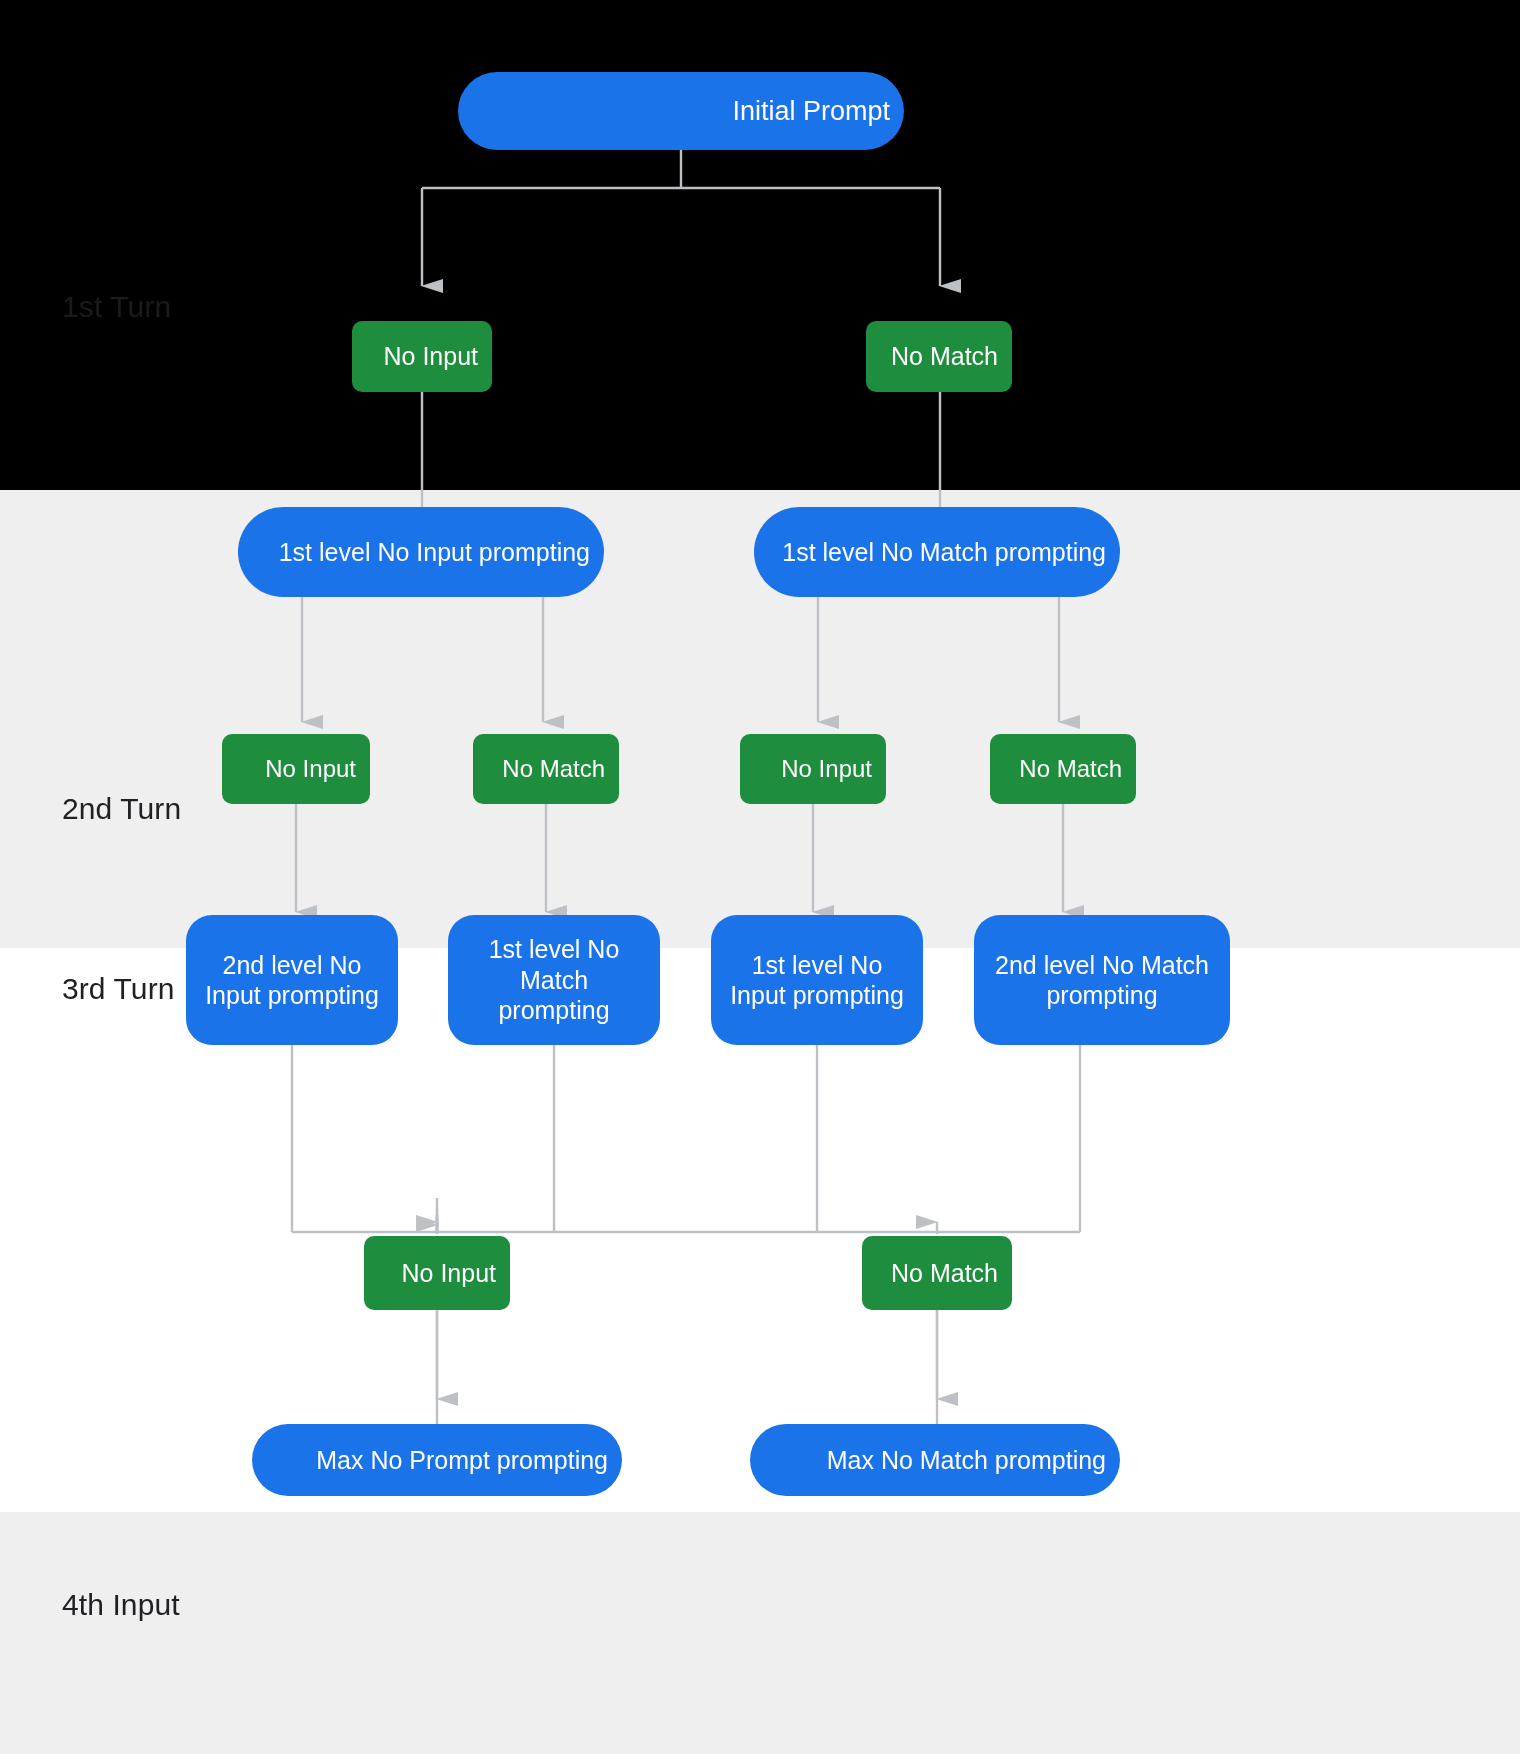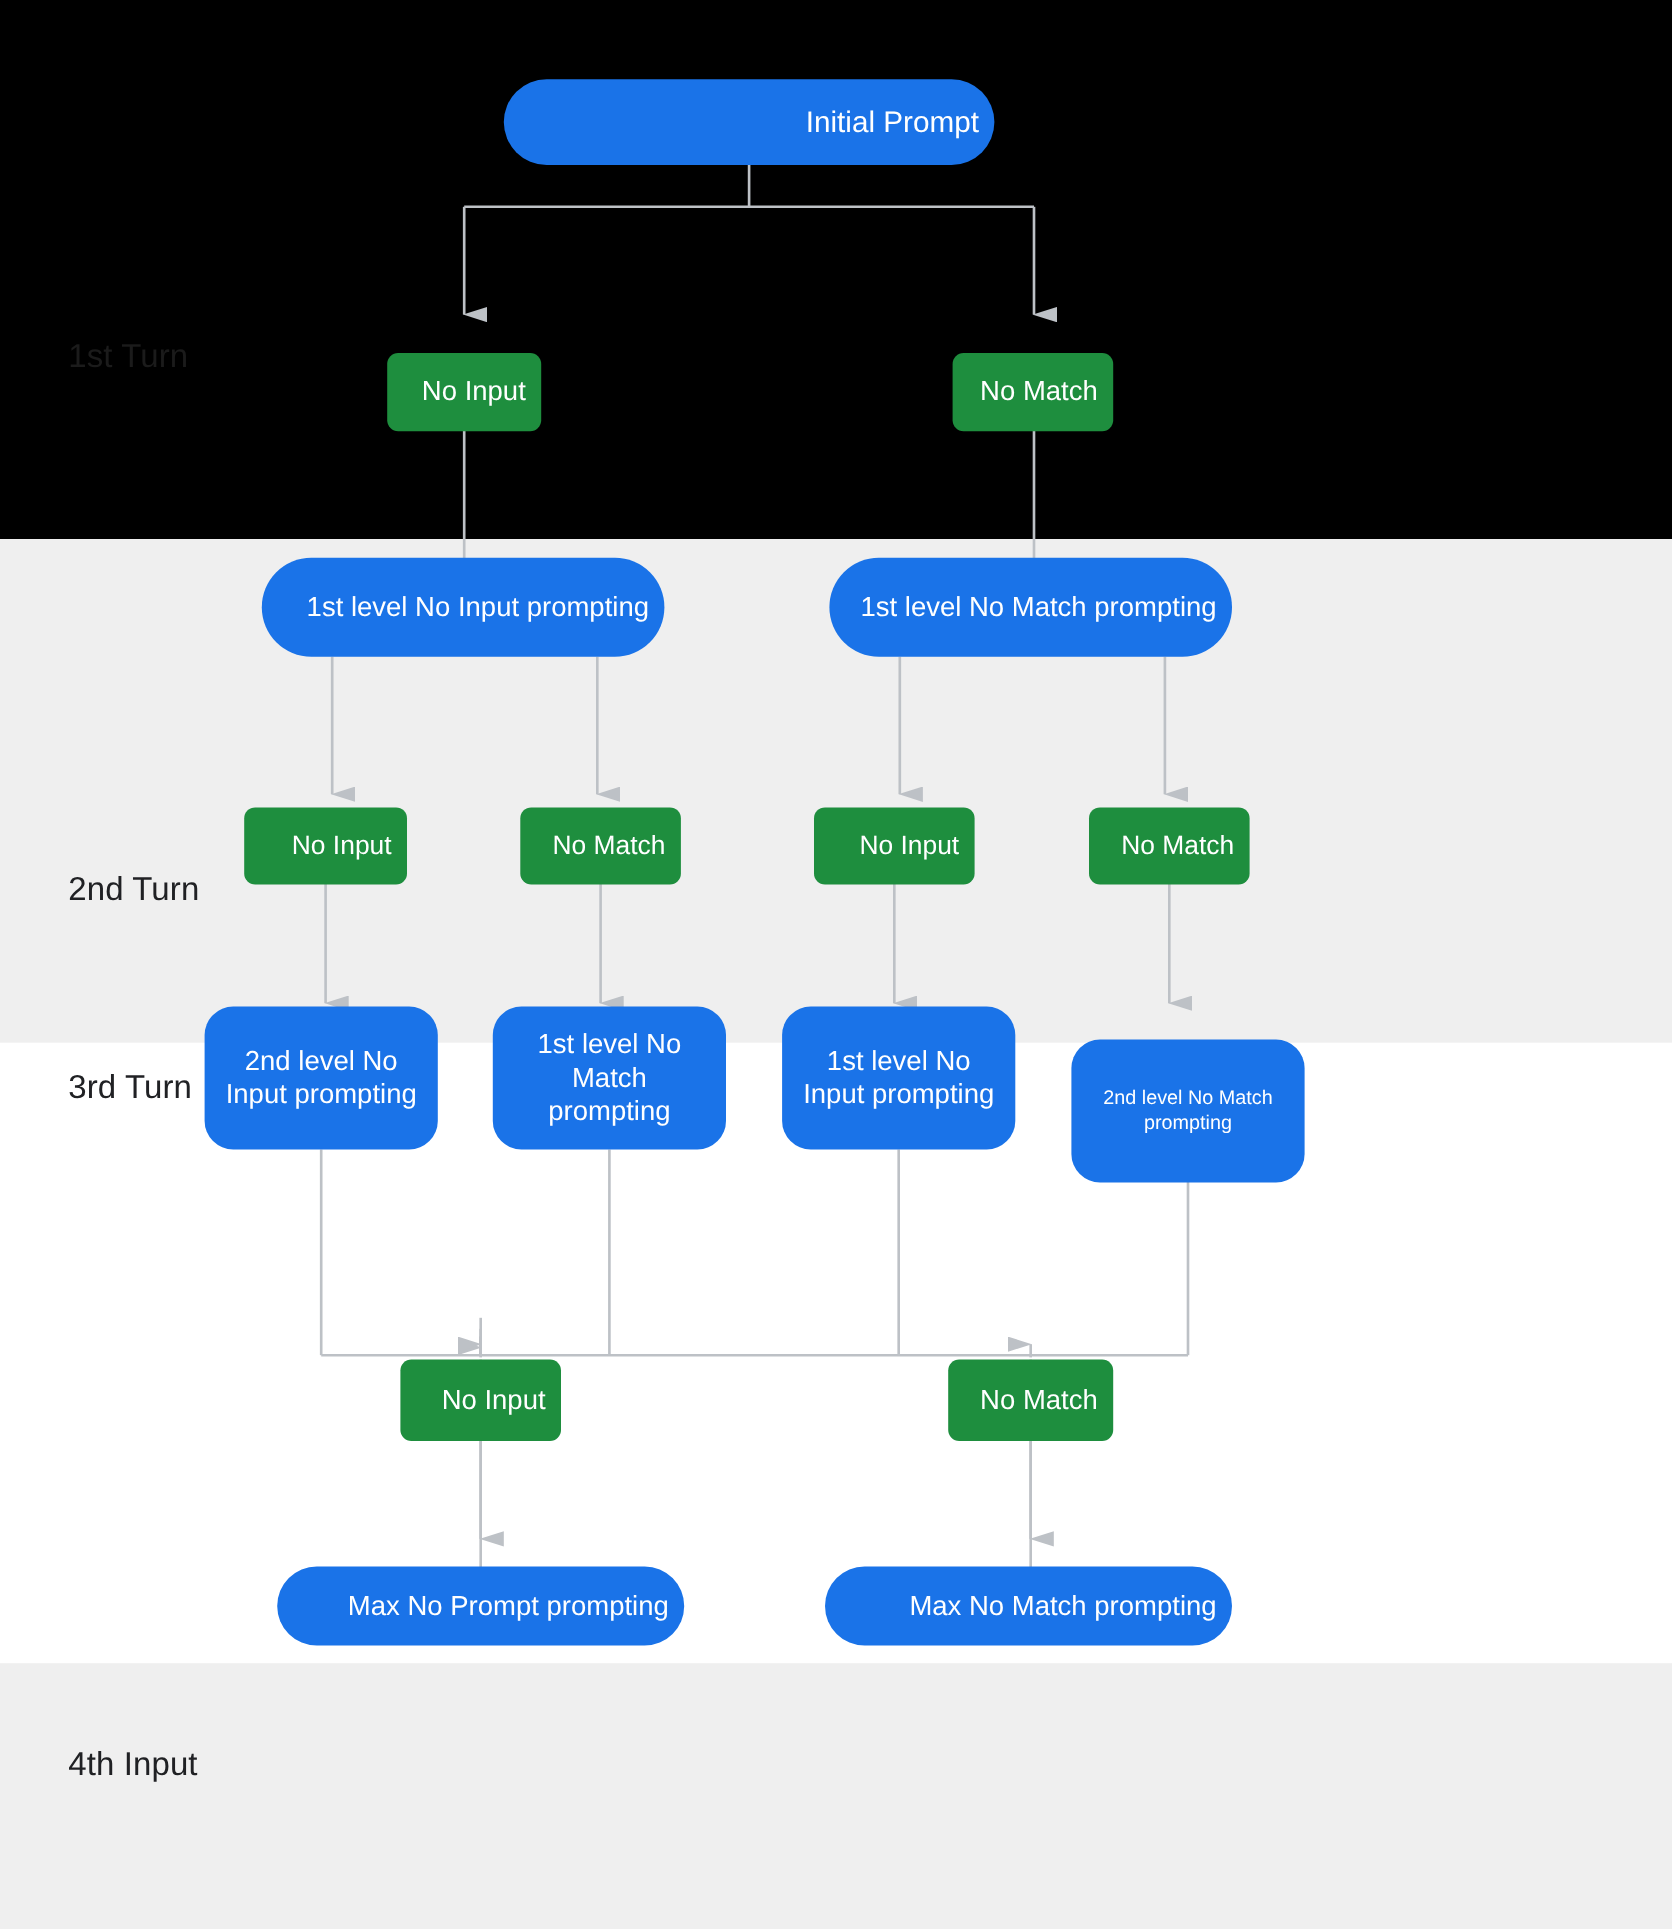--- a/index.html
+++ b/index.html
@@ -103,21 +103,21 @@
       <path d="M437,1232 L437,1215"></path>
       <path d="M437,1232 L437,1217"></path>
       <path d="M437,1236 L437,1399" marker-end="url(#ah)"></path>
       <path d="M937,1236 L937,1399" marker-end="url(#ah)"></path>
 
       <path d="M437,1300 L437,1450" marker-end="url(#ah)"></path>
       <path d="M937,1300 L937,1450" marker-end="url(#ah)"></path>
     </g>
   </svg>
 
-  <div class="turn-label on-dark" style="left:62px;top:308px;text-align:right;">1st Turn</div>
+  <div class="turn-label on-dark" style="left:62px;top:290px;text-align:right;">1st Turn</div>
   <div class="turn-label" style="left:62px;top:772px;margin-top:20px;">2nd Turn</div>
   <div class="turn-label" style="left:62px;top:972px;">3rd Turn</div>
   <div class="turn-label" style="left:62px;top:1588px;">4th Input</div>
 
   <div class="node blue r-pill" style="left:458px;top:72px;width:446px;height:78px;font-size:27px;">
     <span>Initial Prompt</span>
   </div>
 
   <div class="node green r-sm" style="left:352px;top:310px;width:140px;height:71px;font-size:25px;">
     <span>No Input</span>
@@ -148,21 +148,21 @@
 
   <div class="node blue r-lg" style="left:186px;top:915px;width:212px;height:130px;font-size:25px;">
     <span>2nd level No Input prompting</span>
   </div>
   <div class="node blue r-lg" style="left:448px;top:915px;width:212px;height:130px;font-size:25px;">
     <span>1st level No Match prompting</span>
   </div>
   <div class="node blue r-lg" style="left:711px;top:915px;width:212px;height:130px;font-size:25px;">
     <span>1st level No Input prompting</span>
   </div>
-  <div class="node blue r-lg" style="left:974px;top:915px;width:212px;height:130px;font-size:18px;margin-top:30px;">
+  <div class="node blue r-lg" style="left:974px;top:915px;width:256px;height:130px;font-size:25px;">
     <span>2nd level No Match prompting</span>
   </div>
 
   <div class="node green r-sm" style="left:364px;top:1225px;width:146px;height:74px;font-size:25px;">
     <span>No Input</span>
   </div>
   <div class="node green r-sm" style="left:862px;top:1225px;width:150px;height:74px;font-size:25px;">
     <span>No Match</span>
   </div>
 

